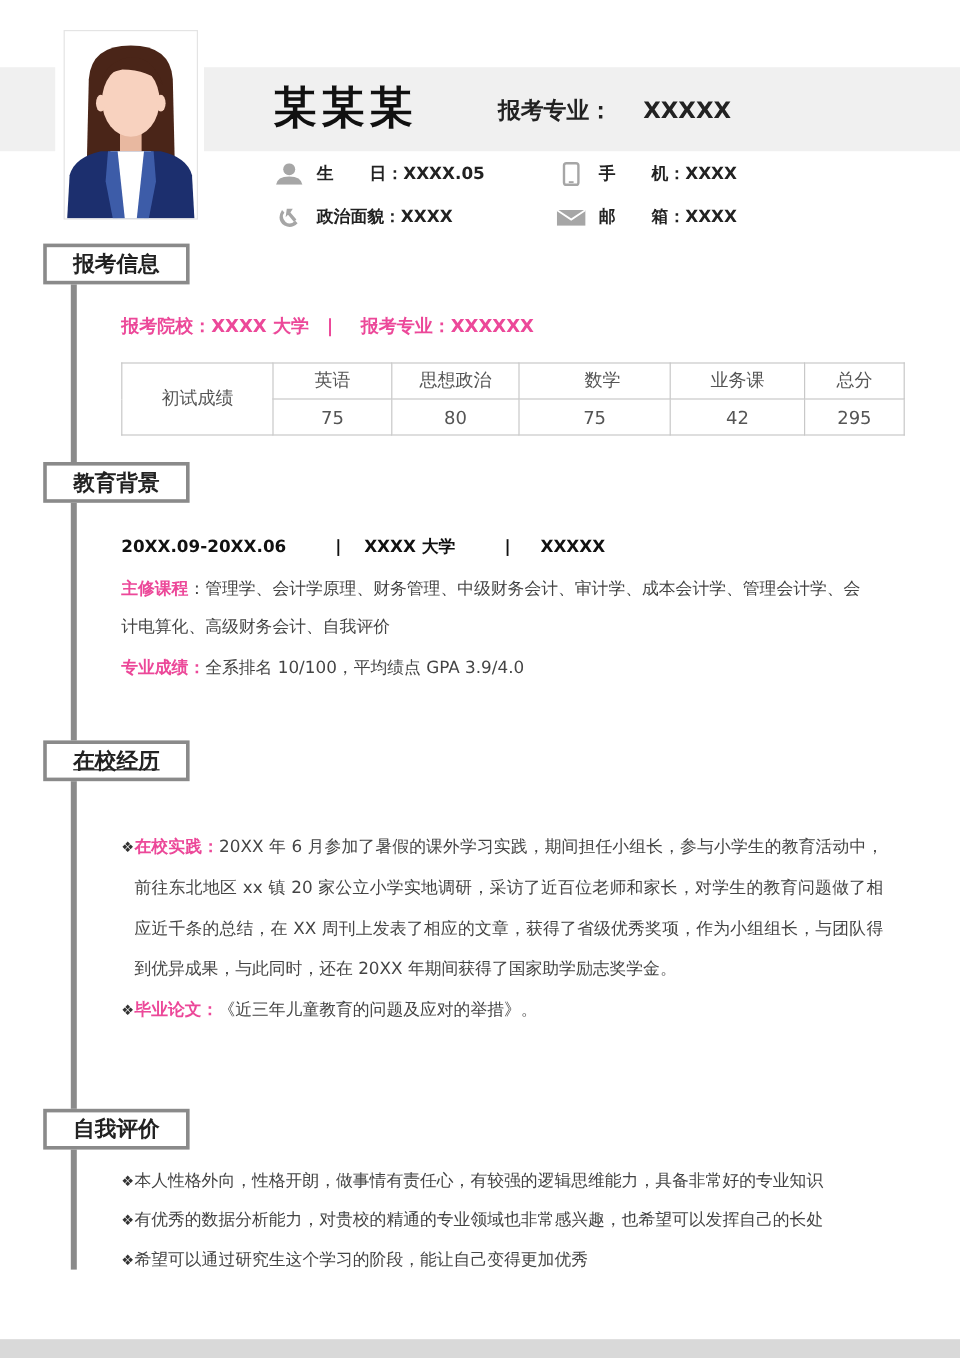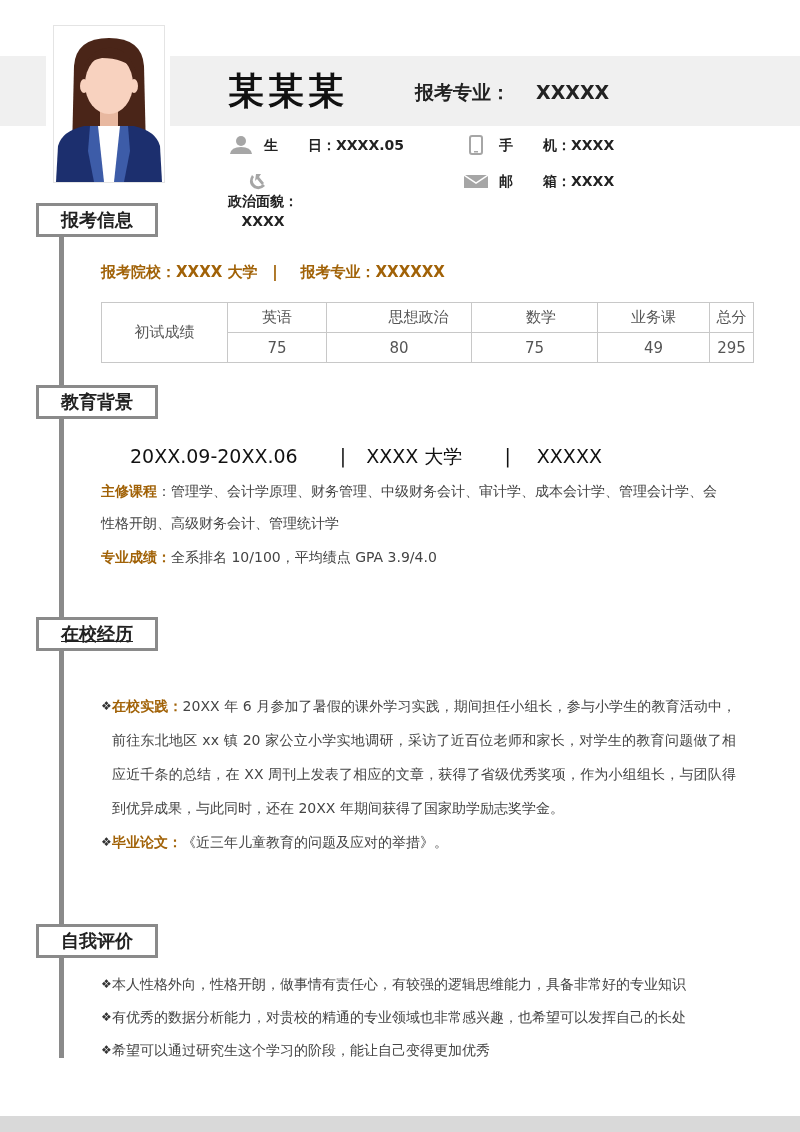--- a/index.html
+++ b/index.html
@@ -10,21 +10,21 @@
   .photo { position:absolute; left:53px; top:25px; width:110px; height:156px; background:#fff; border:1px solid #e4e4e4; overflow:hidden; }
   .name { position:absolute; left:228px; top:66px; font-size:36px; font-weight:bold; letter-spacing:4px; color:#111; line-height:50px; }
   .major-hd { position:absolute; left:415px; top:78px; font-size:19px; font-weight:bold; color:#222; line-height:28px; }
   .major-hd .v { margin-left:26px; }
   .info { position:absolute; font-size:14px; font-weight:bold; color:#222; line-height:20px; display:flex; align-items:center; }
   .info .ic { width:26px; height:20px; display:inline-flex; align-items:center; justify-content:center; margin-right:10px; }
   .timeline { position:absolute; left:59px; top:236px; width:5px; height:822px; background:#8a8a8a; }
   .sec { position:absolute; left:36px; width:122px; height:34px; border:3px solid #8a8a8a; background:#fff; box-sizing:border-box;
     font-size:18px; font-weight:bold; color:#222; display:flex; align-items:center; justify-content:center; }
   .line { position:absolute; font-size:14px; color:#444; line-height:20px; }
-  .b { font-weight:bold; color:#a16207; }
+  .b { font-weight:bold; color:#ec4899; }
   table.scores { position:absolute; left:101px; top:302px; width:653px; border-collapse:collapse; font-size:15px; color:#555; }
   table.scores td { border:1px solid #c8c8c8; text-align:center; height:29px; padding:0; }
   .bul { position:absolute; left:101px; font-size:14px; color:#444; line-height:34px; }
   .bul .dia { position:absolute; left:0; top:0; width:14px; color:#333; font-size:12px; }
   .bul .txt { margin-left:11px; display:block; width:624px; text-align:justify; }
   .footer { position:absolute; left:0; top:1116px; width:800px; height:16px; background:#d9d9d9; }
 </style>
 </head>
 <body>
 
@@ -55,21 +55,21 @@
   <span class="ic">
     <svg width="24" height="18" viewBox="0 0 24 18">
         <circle cx="12" cy="5" r="5" fill="#a6a6a6"></circle>
         <path d="M1 18 Q2 11 12 11 Q22 11 23 18 Z" fill="#a6a6a6"></path>
       </svg>
   </span>
   <span>生</span>
   <span style="margin-left:30px;">日：</span>
   <span>XXXX.05</span>
 </div>
-<div class="info" style="left:228px; top:171px;flex-direction:column;">
+<div class="info" style="left:228px; top:171px;">
   <span class="ic">
     <svg width="20" height="20" viewBox="0 0 20 20">
         <path d="M4 4 Q-1 12 6 17 Q12 20 17 15 L15 13 Q11 17 7 14 Q3 10 6 6 Z" fill="#a6a6a6"></path>
         <path d="M8 3 L13 3 L11 6 L16 12 L14 14 L9 8 L7 10 Z" fill="#a6a6a6"></path>
       </svg>
   </span>
   <span>政治面貌：</span>
   <span>XXXX</span>
 </div>
 <div class="info" style="left:463px; top:135px;">
@@ -101,47 +101,47 @@
 <div class="line" style="left:101px; top:262px; font-size:15px;">
   <span class="b">报考院校：</span><span class="b">XXXX 大学</span>
   <span class="b" style="margin:0 18px 0 10px;">|</span>
   <span class="b">报考专业：</span><span class="b">XXXXXX</span>
 </div>
 <table class="scores">
   <tbody>
       <tr>
     <td rowspan="2" style="width:125px;">初试成绩</td>
     <td style="width:98px;">英语</td>
-    <td style="width:105px;padding-left:39px;">思想政治</td>
+    <td style="width:105px;">思想政治</td>
     <td style="width:112px;padding-left:13px;">数学</td>
     <td style="width:111px;">业务课</td>
     <td>总分</td>
   </tr>
   <tr>
     <td>75</td>
     <td>80</td>
     <td>75</td>
-    <td>49</td>
+    <td>42</td>
     <td>295</td>
   </tr>
 </tbody>
   </table>
 
 <div class="sec" style="top:385px;">教育背景</div>
-<div class="line" style="left:101px; top:446px; font-size:19px; font-weight:normal; color:#111;margin-left:29px;">
+<div class="line" style="left:101px; top:446px; font-size:14px; font-weight:bold; color:#111;">
   <span>20XX.09-20XX.06</span>
   <span style="margin:0 14px 0 36px;">|</span>
   <span>XXXX 大学</span>
   <span style="margin:0 20px 0 36px;">|</span>
   <span>XXXXX</span>
 </div>
 <div class="line" style="left:101px; top:481px;">
   <span class="b">主修课程</span><span>：</span><span>管理学、会计学原理、财务管理、中级财务会计、审计学、成本会计学、管理会计学、会</span>
 </div>
-<div class="line" style="left:101px; top:513px;">性格开朗、高级财务会计、管理统计学</div>
+<div class="line" style="left:101px; top:513px;">计电算化、高级财务会计、自我评价</div>
 <div class="line" style="left:101px; top:547px;">
   <span class="b">专业成绩：</span><span>全系排名 10/100，平均绩点 GPA 3.9/4.0</span>
 </div>
 
 <div class="sec" style="top:617px;text-decoration:underline;">在校经历</div>
 <div class="bul" style="top:689px;">
   <span class="dia">❖</span>
   <span class="txt"><span class="b">在校实践：</span><span>20XX 年 6 月参加了暑假的课外学习实践，期间担任小组长，参与小学生的教育活动中，前往东北地区 xx 镇 20 家公立小学实地调研，采访了近百位老师和家长，对学生的教育问题做了相应近千条的总结，在 XX 周刊上发表了相应的文章，获得了省级优秀奖项，作为小组组长，与团队得到优异成果，与此同时，还在 20XX 年期间获得了国家助学励志奖学金。</span></span>
 </div>
 <div class="bul" style="top:825px;">

